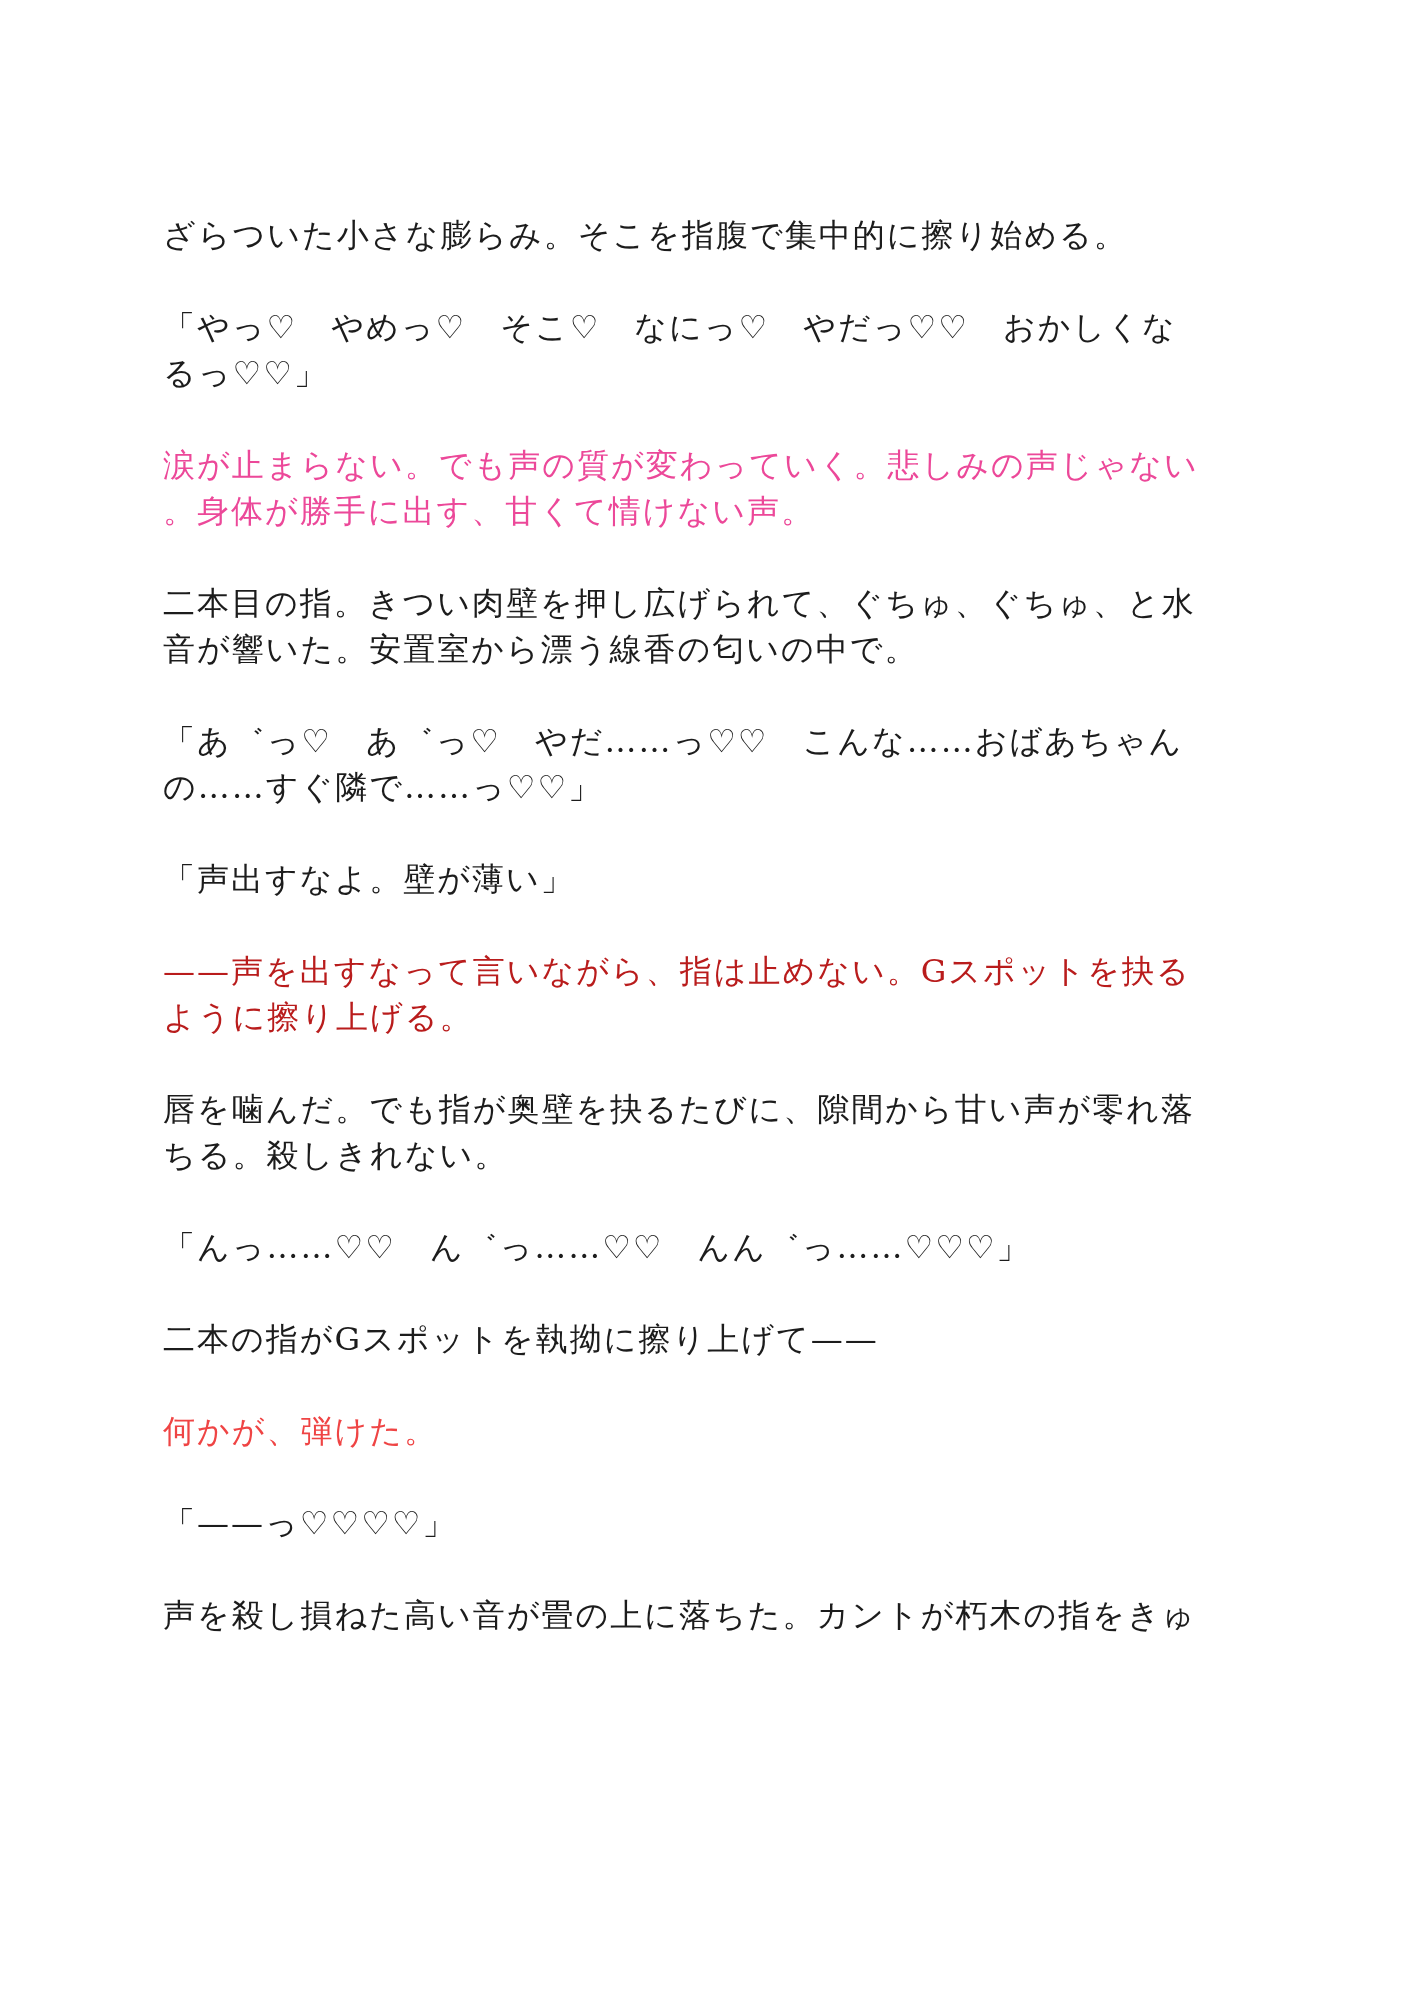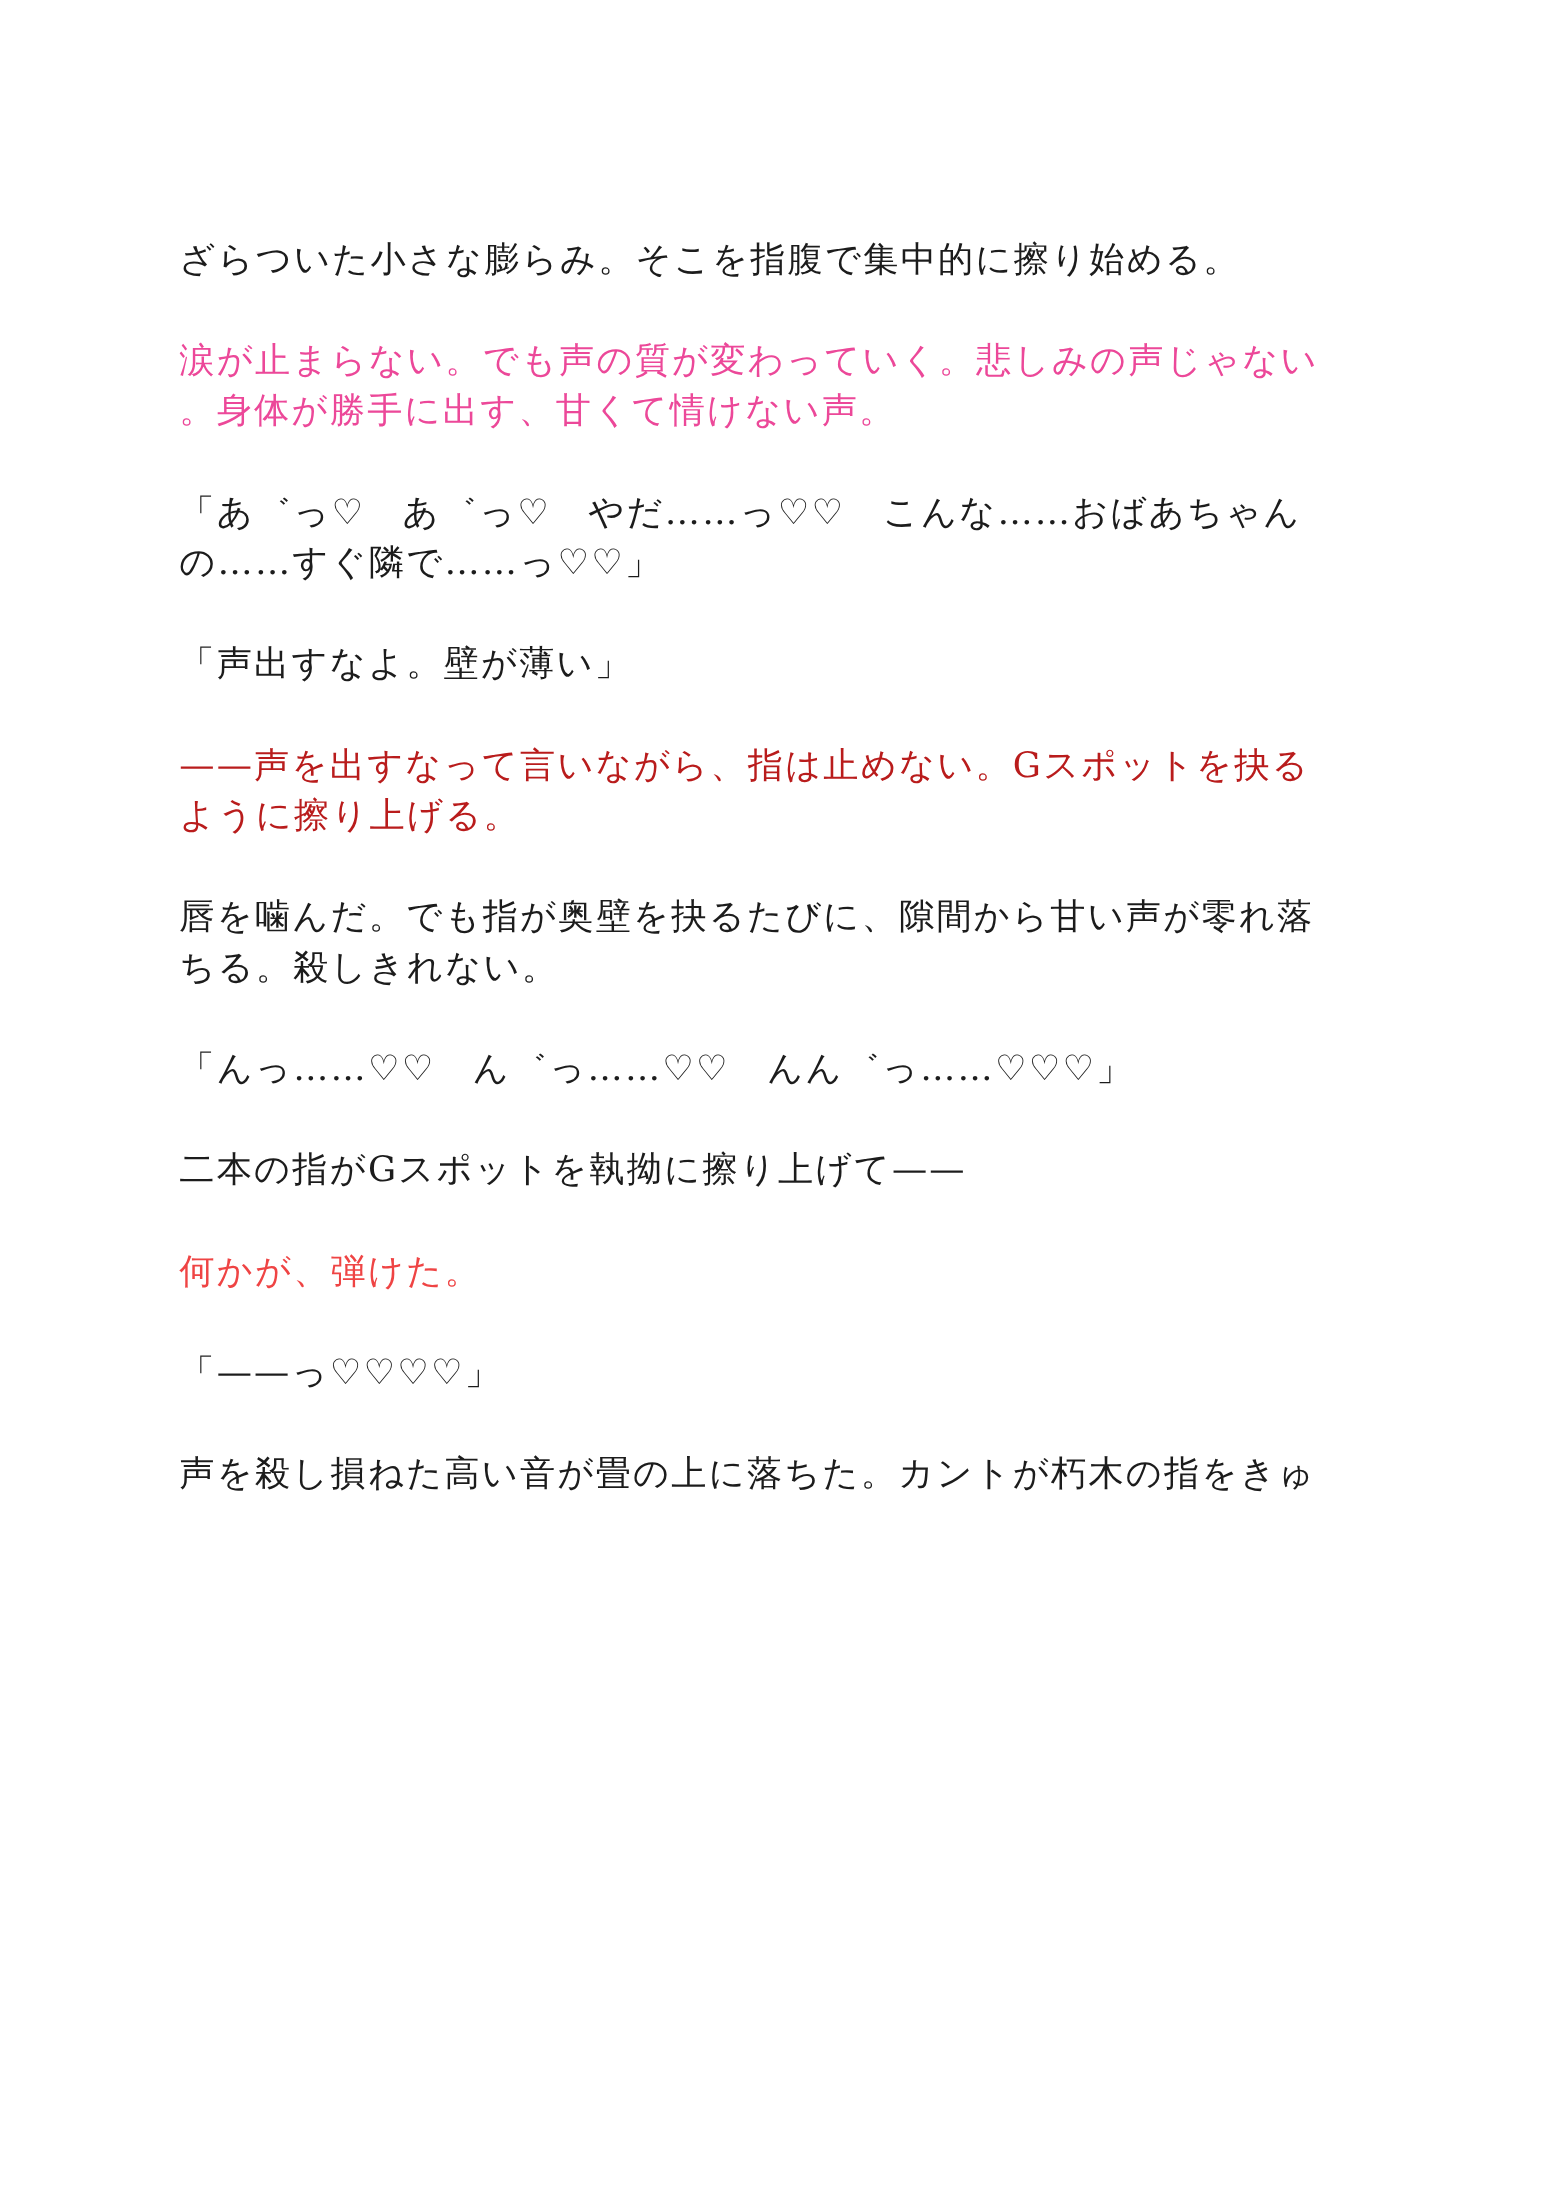--- a/index.html
+++ b/index.html
@@ -29,22 +29,26 @@
     white-space: pre-line;
     text-align: left;
   }
 </style>
 </head>
 <body>
 
 <div class="page" style="background: rgb(255, 255, 255);">
   <div class="text-column">
       <p class="para" style="color: rgb(28, 28, 28);">ざらついた小さな膨らみ。そこを指腹で集中的に擦り始める。</p>
+      <p class="para" style="color: rgb(28, 28, 28);">「やっ♡　やめっ♡　そこ♡　なにっ♡　やだっ♡♡　おかしくな
+るっ♡♡」</p>
       <p class="para" style="color: #ec4899;">涙が止まらない。でも声の質が変わっていく。悲しみの声じゃない
 。身体が勝手に出す、甘くて情けない声。</p>
+      <p class="para" style="color: rgb(28, 28, 28);">二本目の指。きつい肉壁を押し広げられて、ぐちゅ、ぐちゅ、と水
+音が響いた。安置室から漂う線香の匂いの中で。</p>
       <p class="para" style="color: rgb(28, 28, 28);">「あ゛っ♡　あ゛っ♡　やだ……っ♡♡　こんな……おばあちゃん
 の……すぐ隣で……っ♡♡」</p>
       <p class="para" style="color: rgb(28, 28, 28);">「声出すなよ。壁が薄い」</p>
       <p class="para" style="color: #b91c1c;">——声を出すなって言いながら、指は止めない。Gスポットを抉る
 ように擦り上げる。</p>
       <p class="para" style="color: rgb(28, 28, 28);">唇を噛んだ。でも指が奥壁を抉るたびに、隙間から甘い声が零れ落
 ちる。殺しきれない。</p>
       <p class="para" style="color: rgb(28, 28, 28);">「んっ……♡♡　ん゛っ……♡♡　んん゛っ……♡♡♡」</p>
       <p class="para" style="color: rgb(28, 28, 28); margin-top: 27px;">二本の指がGスポットを執拗に擦り上げて——</p>
       <p class="para" style="color: #ef4444;">何かが、弾けた。</p>

